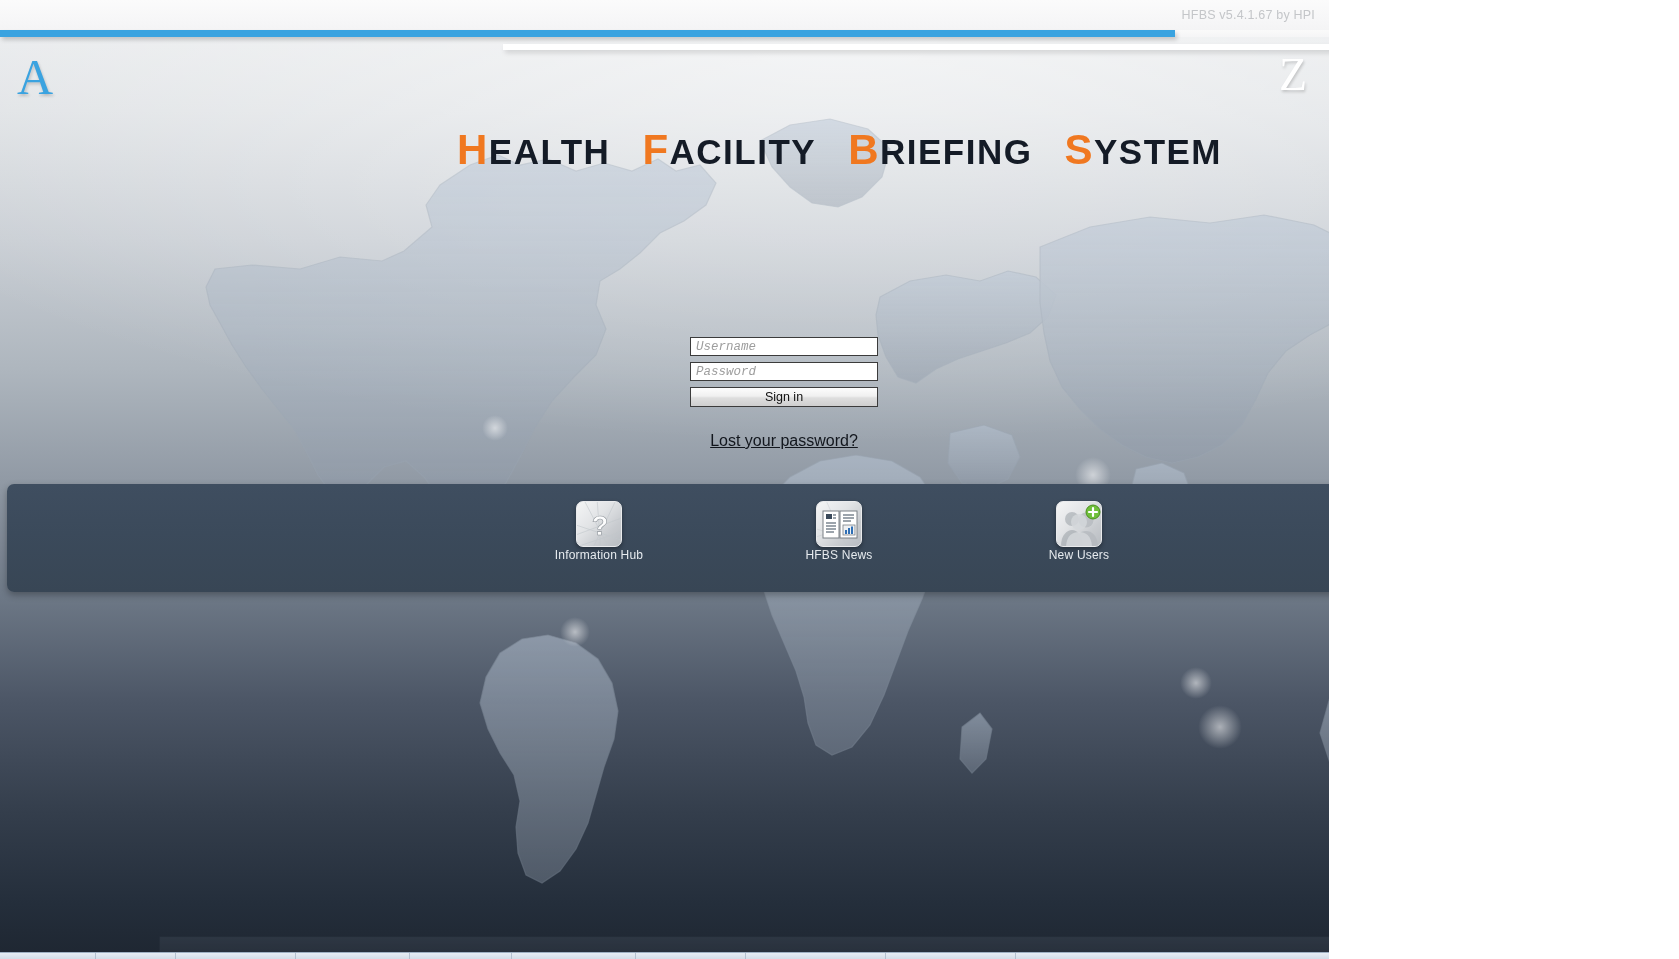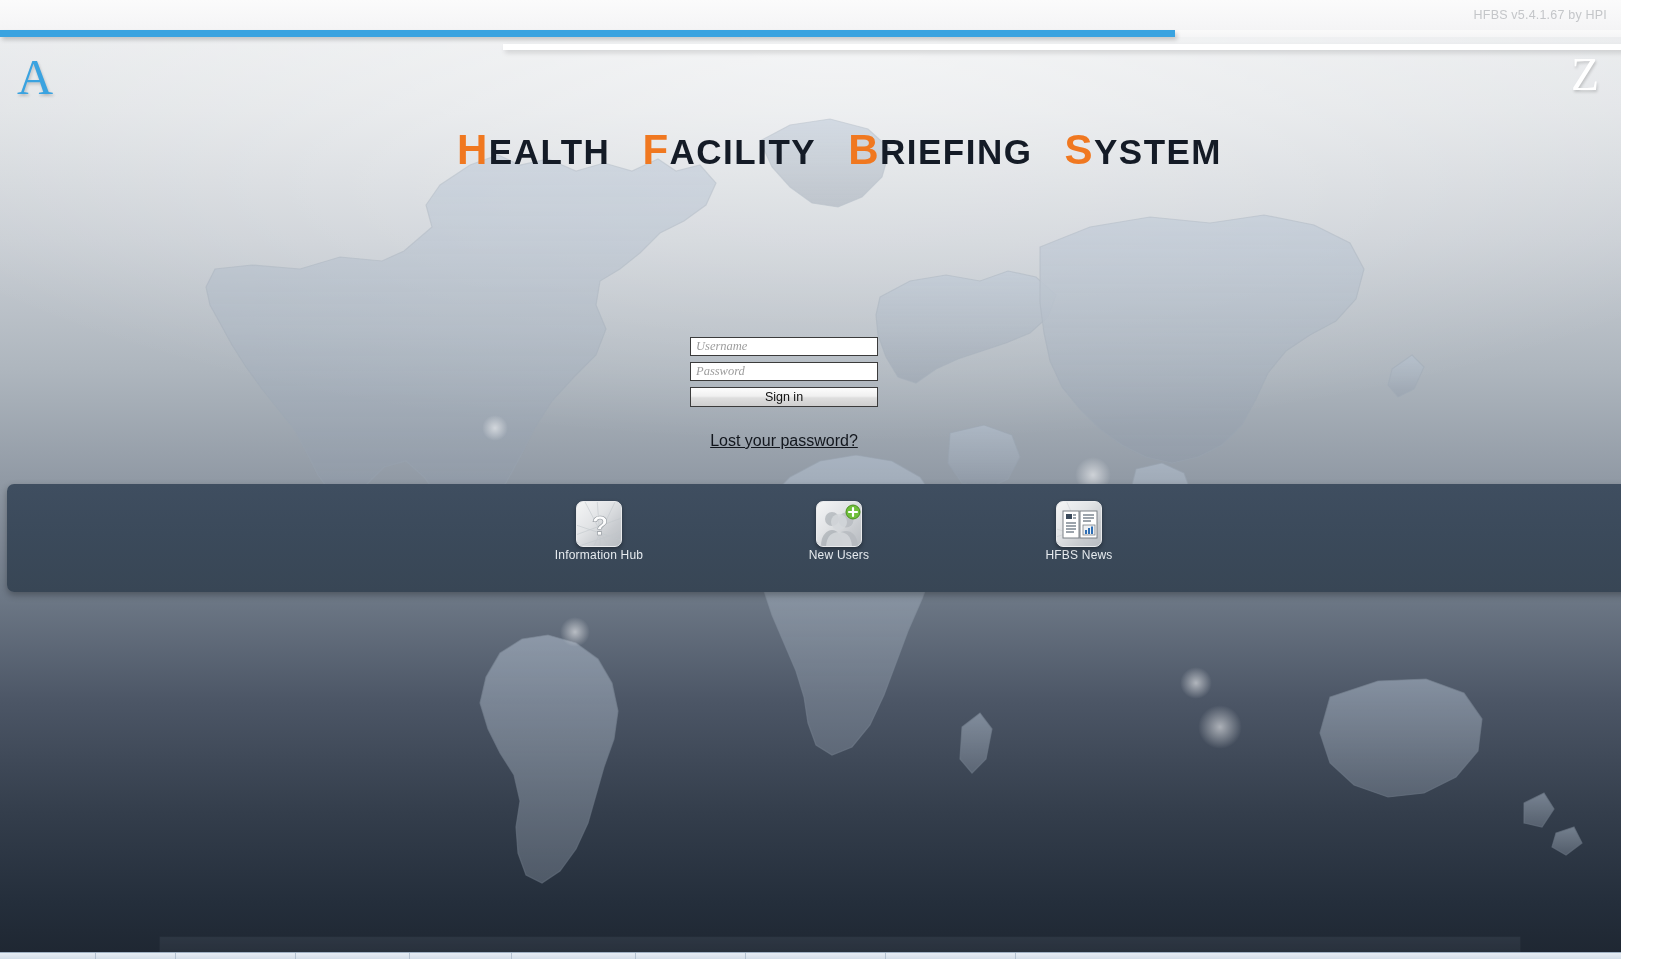--- a/index.html
+++ b/index.html
@@ -6,21 +6,21 @@
 
   html, body {
     width: 1679px;
     height: 959px;
     overflow: hidden;
     font-family: "Liberation Sans", sans-serif;
   }
 
   #app {
     position: relative;
-    width: 1621px;
+    width: 1329px;
     height: 959px;
     overflow: hidden;
     background: #202b36;
   }
 
   
   .top-strip {
     position: absolute;
     left: 0; top: 0;
     width: 1679px;
@@ -154,21 +154,21 @@
     width: 188px;
     z-index: 28;
   }
   .field {
     display: block;
     width: 188px;
     height: 19px;
     margin-bottom: 6px;
     border: 1px solid #3b3b3b;
     background: #ffffff;
-    font-family: Liberation Serif, serif;
+    font-family: Liberation Mono, monospace;
     font-size: 12.5px;
     font-style: italic;
     color: #303030;
     padding: 0 5px;
     outline: none;
   }
   .field::placeholder { color: #9d9d9d; font-style: italic; }
   .signin {
     display: block;
     width: 188px;
@@ -369,42 +369,20 @@
             <text x="23" y="33" text-anchor="middle" font-family="Liberation Sans, sans-serif" font-size="27" font-weight="bold" fill="#ffffff" opacity=".94">?</text>
             <text x="23" y="33" text-anchor="middle" font-family="Liberation Sans, sans-serif" font-size="27" font-weight="bold" fill="none" stroke="#8c9298" stroke-width=".6">?</text>
           </svg>
         </div>
         <div class="band-label">Information Hub</div>
       </div>
 
       <div class="band-item">
         <div class="icon-tile">
           <svg width="46" height="46" viewBox="0 0 46 46" xmlns="http://www.w3.org/2000/svg">
-            <g fill="#9aa0a6" opacity=".55">
-              <circle cx="15" cy="17" r="7"></circle>
-              <path d="M4,44 C4,33 10,28 15,28 C20,28 26,33 26,44 Z"></path>
-            </g>
-            <g fill="#b4b9be" opacity=".75">
-              <circle cx="29" cy="18" r="7.5"></circle>
-              <path d="M17,46 C17,34 23,29 29,29 C35,29 41,34 41,46 Z"></path>
-            </g>
-            <g fill="#d4d8db" opacity=".85">
-              <circle cx="22" cy="20" r="8"></circle>
-              <path d="M9,46 C9,34 15,30 22,30 C29,30 35,34 35,46 Z"></path>
-            </g>
-            <circle cx="36" cy="10" r="7" fill="#6fbf3a" stroke="#4e9022" stroke-width="1"></circle>
-            <path d="M36,6 L36,14 M32,10 L40,10" stroke="#ffffff" stroke-width="2.2" stroke-linecap="round"></path>
-          </svg>
-        </div>
-        <div class="band-label">New Users</div>
-      </div>
-
-      <div class="band-item">
-        <div class="icon-tile">
-          <svg width="46" height="46" viewBox="0 0 46 46" xmlns="http://www.w3.org/2000/svg">
             <g stroke="#c2c7cc" stroke-width="0.7" fill="none" opacity=".6">
               <path d="M-4,36 L50,18"></path>
                 <path d="M-4,26 L50,42"></path>
                 <path d="M8,-4 L32,50"></path>
             </g>
             <rect x="6" y="9" width="16" height="27" fill="#ffffff" stroke="#7a8086" stroke-width="1"></rect>
             <rect x="23" y="9" width="17" height="27" fill="#ffffff" stroke="#7a8086" stroke-width="1"></rect>
             <rect x="9" y="12" width="6" height="5" fill="#3b4a5b"></rect>
             <g stroke="#3b4a5b" stroke-width="1.2">
               <path d="M16,13 H19"></path>
@@ -419,20 +397,42 @@
                 <path d="M26,16 H37"></path>
                 <path d="M26,19 H34"></path>
             </g>
             <rect x="26" y="23" width="12" height="10" fill="#eef1f4" stroke="#7a8086" stroke-width=".8"></rect>
             <rect x="28" y="28" width="2" height="4" fill="#2f6fb5"></rect>
             <rect x="31" y="26" width="2" height="6" fill="#2f6fb5"></rect>
             <rect x="34" y="24.5" width="2" height="7.5" fill="#2f6fb5"></rect>
           </svg>
         </div>
         <div class="band-label">HFBS News</div>
+      </div>
+
+      <div class="band-item">
+        <div class="icon-tile">
+          <svg width="46" height="46" viewBox="0 0 46 46" xmlns="http://www.w3.org/2000/svg">
+            <g fill="#9aa0a6" opacity=".55">
+              <circle cx="15" cy="17" r="7"></circle>
+              <path d="M4,44 C4,33 10,28 15,28 C20,28 26,33 26,44 Z"></path>
+            </g>
+            <g fill="#b4b9be" opacity=".75">
+              <circle cx="29" cy="18" r="7.5"></circle>
+              <path d="M17,46 C17,34 23,29 29,29 C35,29 41,34 41,46 Z"></path>
+            </g>
+            <g fill="#d4d8db" opacity=".85">
+              <circle cx="22" cy="20" r="8"></circle>
+              <path d="M9,46 C9,34 15,30 22,30 C29,30 35,34 35,46 Z"></path>
+            </g>
+            <circle cx="36" cy="10" r="7" fill="#6fbf3a" stroke="#4e9022" stroke-width="1"></circle>
+            <path d="M36,6 L36,14 M32,10 L40,10" stroke="#ffffff" stroke-width="2.2" stroke-linecap="round"></path>
+          </svg>
+        </div>
+        <div class="band-label">New Users</div>
       </div>
 
     </div>
   </div>
 
   <div class="taskbar">
     <div class="task-btn" style="width:96px"></div>
     <div class="task-btn" style="width:80px"></div>
     <div class="task-btn" style="width:120px"></div>
     <div class="task-btn" style="width:114px"></div>

